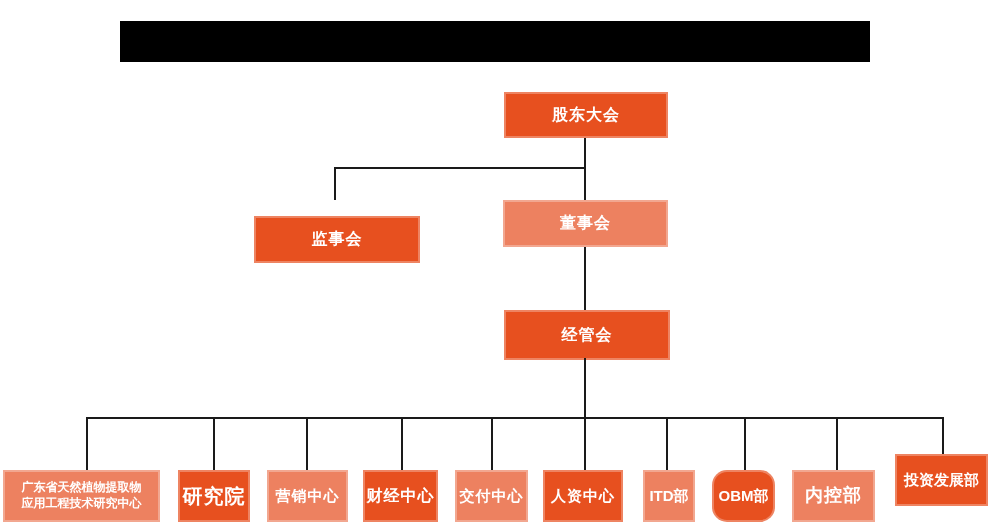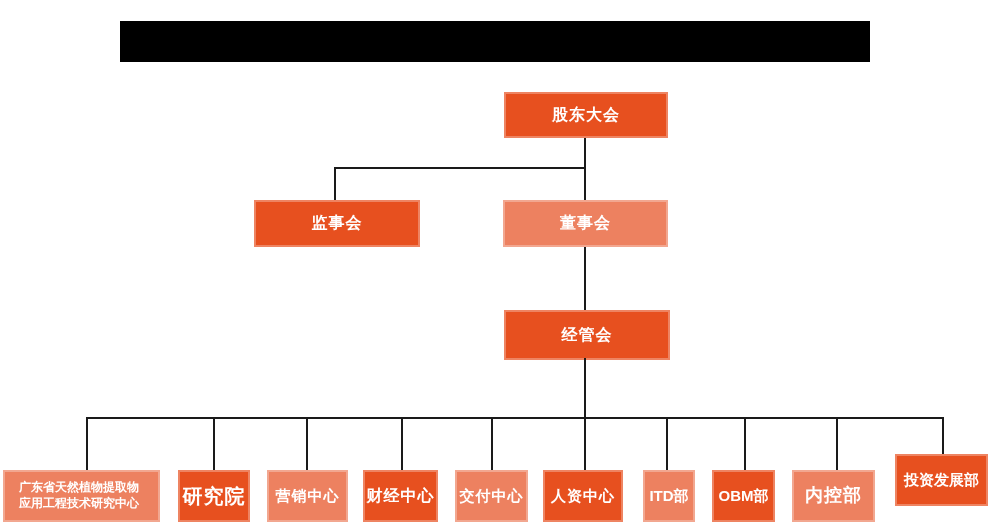--- a/index.html
+++ b/index.html
@@ -15,21 +15,21 @@
     position: absolute;
     left: 120px; top: 21px;
     width: 750px; height: 41px;
     background: #000000;
   }
   .node {
     position: absolute;
     display: flex;
     align-items: center;
     justify-content: center;
-    text-align: left;
+    text-align: center;
     color: #ffffff;
     font-weight: bold;
     letter-spacing: 1px;
     box-sizing: border-box;
     border: 2px solid rgba(255,255,255,0.30);
     line-height: 1.3;
   }
   .node.dark  { background: #E7501F; }
   .node.light { background: #ED8160; }
   .line {
@@ -45,21 +45,21 @@
 <div class="canvas">
 
   <div class="redaction-bar"></div>
 
   <div class="node dark" style="left:504px; top:92px; width:164px; height:46px; font-size:16px;">股东大会</div>
 
   <div class="line vline" style="left:584px; top:138px; height:62px;"></div>
   <div class="line hline" style="left:334px; top:167px; width:252px;"></div>
   <div class="line vline" style="left:334px; top:167px; height:33px;"></div>
 
-  <div class="node dark" style="left:254px; top:200px; width:166px; height:47px; font-size:16px;">监事会</div>
+  <div class="node dark" style="left:254px; top:216px; width:166px; height:47px; font-size:16px;">监事会</div>
   <div class="node light" style="left:503px; top:200px; width:165px; height:47px; font-size:16px;">董事会</div>
 
   <div class="line vline" style="left:584px; top:247px; height:63px;"></div>
 
   <div class="node dark" style="left:504px; top:310px; width:166px; height:50px; font-size:16px;">经管会</div>
 
   <div class="line vline" style="left:584px; top:358px; height:61px;"></div>
   <div class="line hline" style="left:87px; top:417px; width:857px;"></div>
 
   <div class="line vline" style="left:86px;  top:417px; height:53px;"></div>
@@ -73,17 +73,17 @@
   <div class="line vline" style="left:836px; top:417px; height:53px;"></div>
   <div class="line vline" style="left:942px; top:417px; height:53px;"></div>
 
   <div class="node light" style="left:3px;   top:470px; width:157px; height:52px; font-size:12px; letter-spacing:0; padding:14px;">广东省天然植物提取物应用工程技术研究中心</div>
   <div class="node dark" style="left:178px; top:470px; width:72px;  height:52px; font-size:20px;">研究院</div>
   <div class="node light" style="left:267px; top:470px; width:81px;  height:52px; font-size:15px;">营销中心</div>
   <div class="node dark" style="left:363px; top:470px; width:75px;  height:52px; font-size:16px;">财经中心</div>
   <div class="node light" style="left:455px; top:470px; width:73px;  height:52px; font-size:15px;">交付中心</div>
   <div class="node dark" style="left:543px; top:470px; width:80px;  height:52px; font-size:15px;">人资中心</div>
   <div class="node light" style="left:643px; top:470px; width:52px;  height:52px; font-size:15px; letter-spacing:0;">ITD部</div>
-  <div class="node dark" style="left:712px; top:470px; width:63px;  height:52px; font-size:15px; letter-spacing:0;">OBM部</div>
+  <div class="node dark" style="left:712px; top:470px; width:63px;  height:52px; font-size:15px; letter-spacing:0;border-radius:15px;">OBM部</div>
   <div class="node light" style="left:792px; top:470px; width:83px;  height:52px; font-size:18px;">内控部</div>
   <div class="node dark" style="left:895px; top:454px; width:93px;  height:52px; font-size:15px; letter-spacing:0;">投资发展部</div>
 
 </div>
 
 </body></html>

